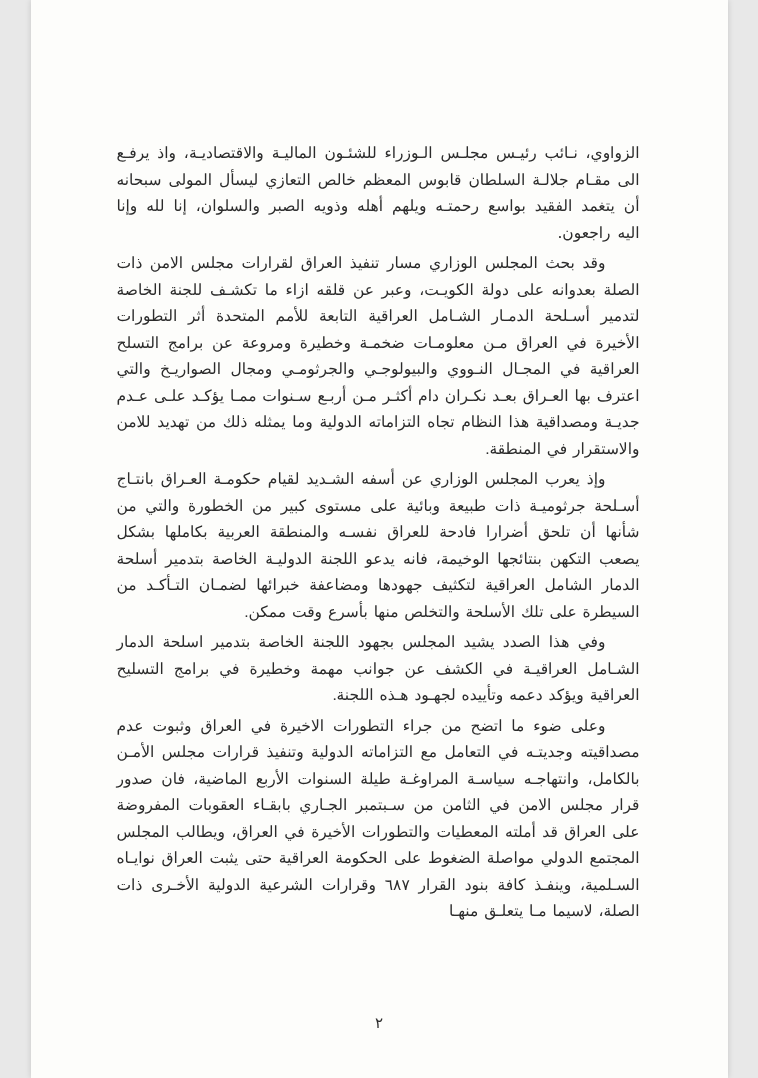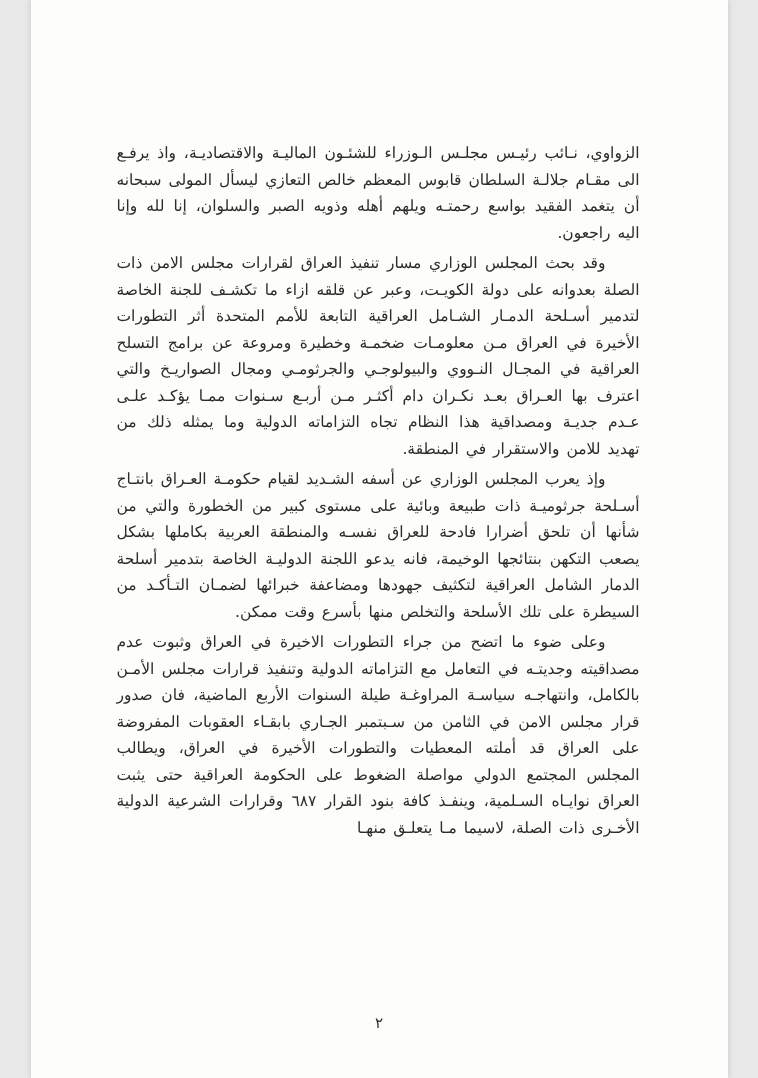--- a/index.html
+++ b/index.html
@@ -28,20 +28,21 @@
     line-height: 26.5px;
     text-align: justify;
     text-justify: inter-word;
   }
   .text-block p {
     margin: 0 0 4px 0;
     word-spacing: 2px;
   }
   .text-block p.indent {
     text-indent: 34px;
+    font-family: Liberation Serif, serif;
   }
   .text-block p.gap-before {
   }
   .page-number {
     position: absolute;
     bottom: 46px;
     left: 0;
     right: 0;
     text-align: center;
     font-size: 15px;
@@ -49,16 +50,17 @@
   }
 </style>
 </head>
 <body>
 
 <div class="page">
   <div class="text-block">
     <p>الزواوي، نـائب رئيـس مجلـس الـوزراء للشئـون الماليـة والاقتصاديـة، واذ يرفـع الى مقـام جلالـة السلطان قابوس المعظم خالص التعازي ليسأل المولى سبحانه أن يتغمد الفقيد بواسع رحمتـه ويلهم أهله وذويه الصبر والسلوان، إنا لله وإنا اليه راجعون.</p>
     <p class="indent">وقد بحث المجلس الوزاري مسار تنفيذ العراق لقرارات مجلس الامن ذات الصلة بعدوانه على دولة الكويـت، وعبر عن قلقه ازاء ما تكشـف للجنة الخاصة لتدمير أسـلحة الدمـار الشـامل العراقية التابعة للأمم المتحدة أثر التطورات الأخيرة في العراق مـن معلومـات ضخمـة وخطيرة ومروعة عن برامج التسلح العراقية في المجـال النـووي والبيولوجـي والجرثومـي ومجال الصواريـخ والتي اعترف بها العـراق بعـد نكـران دام أكثـر مـن أربـع سـنوات ممـا يؤكـد علـى عـدم جديـة ومصداقية هذا النظام تجاه التزاماته الدولية وما يمثله ذلك من تهديد للامن والاستقرار في المنطقة.</p>
     <p class="indent">وإذ يعرب المجلس الوزاري عن أسفه الشـديد لقيام حكومـة العـراق بانتـاج أسـلحة جرثوميـة ذات طبيعة وبائية على مستوى كبير من الخطورة والتي من شأنها أن تلحق أضرارا فادحة للعراق نفسـه والمنطقة العربية بكاملها بشكل يصعب التكهن بنتائجها الوخيمة، فانه يدعو اللجنة الدوليـة الخاصة بتدمير أسلحة الدمار الشامل العراقية لتكثيف جهودها ومضاعفة خبرائها لضمـان التـأكـد من السيطرة على تلك الأسلحة والتخلص منها بأسرع وقت ممكن.</p>
+    <p class="indent">وفي هذا الصدد يشيد المجلس بجهود اللجنة الخاصة بتدمير اسلحة الدمار الشـامل العراقيـة في الكشف عن جوانب مهمة وخطيرة في برامج التسليح العراقية ويؤكد دعمه وتأييده لجهـود هـذه اللجنة.</p>
     <p class="indent gap-before">وعلى ضوء ما اتضح من جراء التطورات الاخيرة في العراق وثبوت عدم مصداقيته وجديتـه في التعامل مع التزاماته الدولية وتنفيذ قرارات مجلس الأمـن بالكامل، وانتهاجـه سياسـة المراوغـة طيلة السنوات الأربع الماضية، فان صدور قرار مجلس الامن في الثامن من سـبتمبر الجـاري بابقـاء العقوبات المفروضة على العراق قد أملته المعطيات والتطورات الأخيرة في العراق، ويطالب المجلس المجتمع الدولي مواصلة الضغوط على الحكومة العراقية حتى يثبت العراق نوايـاه السـلمية، وينفـذ كافة بنود القرار ٦٨٧ وقرارات الشرعية الدولية الأخـرى ذات الصلة، لاسيما مـا يتعلـق منهـا</p>
   </div>
   <div class="page-number">٢</div>
 </div>
 
 </body></html>

